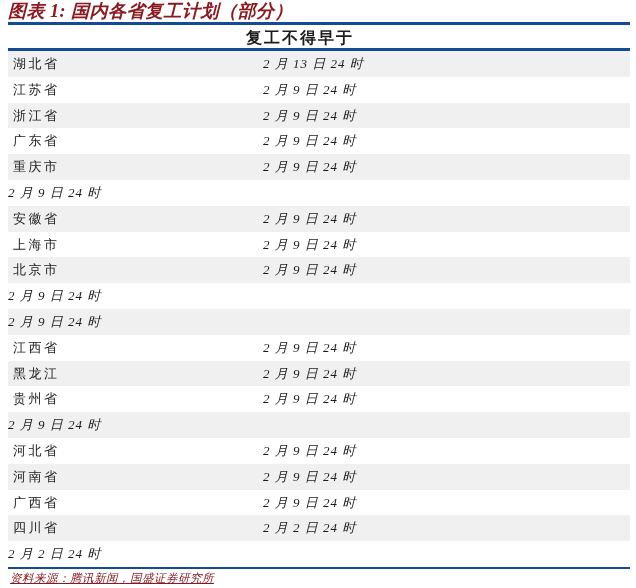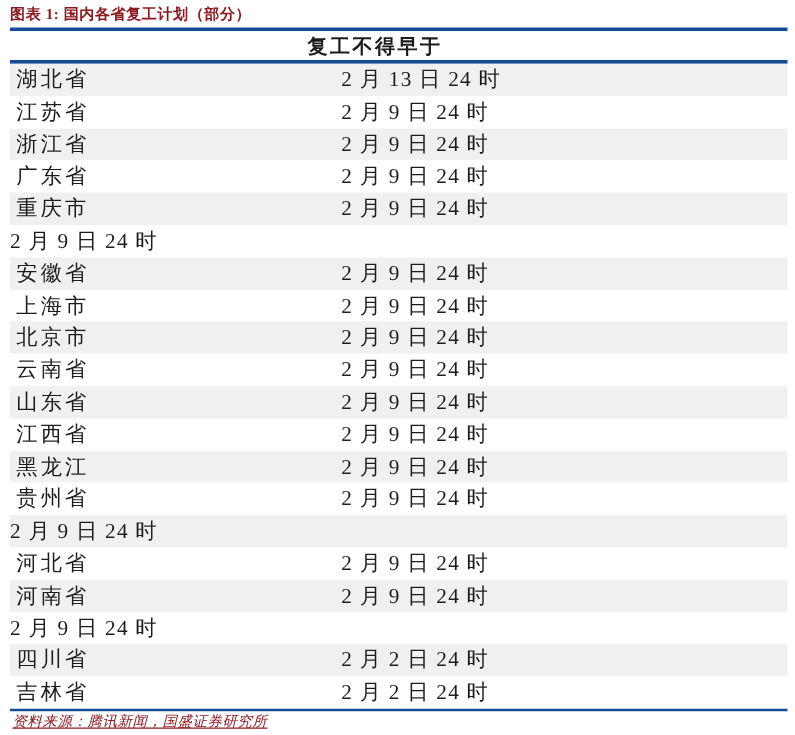--- a/index.html
+++ b/index.html
@@ -11,22 +11,22 @@
   *{box-sizing:content-box;}
   html,body{margin:0;padding:0;background:#ffffff;}
   body{
     width:636px;height:588px;overflow:hidden;
     font-family:"Liberation Serif","DejaVu Serif",serif;
     color:var(--text);
   }
   .page{position:relative;width:636px;height:588px;background:#fff;}
   .fig-title{
     margin:4px 0 0 8px;
-    font-size:12px;line-height:14px;
-    font-weight:bold;
+    font-size:18px;line-height:14px;
+    font-weight:bold;font-style:italic;
     color:var(--red);
     letter-spacing:0.5px;
     white-space:nowrap;
   }
   .twrap{margin-left:8px;width:622px;}
   .rule{background:var(--navy);width:622px;}
   .rule-top{height:3.5px;margin-top:3.5px;}
   .rule-mid{height:3px;}
   .rule-bot{height:2px;margin-top:0.5px;}
   .thead{
@@ -35,32 +35,31 @@
     font-weight:bold;font-size:16px;
     letter-spacing:2px;
     padding-right:38px;width:584px;
     background:#fff;
     white-space:nowrap;
   }
   .tbody{width:622px;}
   .trow{
     display:flex;
     height:25.8px;line-height:25.8px;
-    font-size:17px;
+    font-size:13px;
     background:#fff;
     white-space:nowrap;
-    gap:10px;
   }
   .trow.alt{background:var(--row-gray);}
   .region{
     width:250px;padding-left:5px;
     letter-spacing:2.5px;
     overflow:hidden;
   }
-  .date{letter-spacing:1px;}
+  .date{letter-spacing:1px;font-style:italic;}
   .source{
     margin:3px 0 0 10px;
     font-size:11.5px;line-height:13px;
     font-style:italic;
     color:var(--red);
     letter-spacing:0.5px;
     white-space:nowrap;
     text-decoration:underline;
   }
 </style>
@@ -118,26 +117,24 @@
     <span class="region">上海市</span>
     <span class="date">2 月 9 日 24 时</span>
   </div>
 
   <div class="trow alt">
     <span class="region">北京市</span>
     <span class="date">2 月 9 日 24 时</span>
   </div>
 
   <div class="trow">
-    <span class="region">云南省</span>
     <span class="date">2 月 9 日 24 时</span>
   </div>
 
   <div class="trow alt">
-    <span class="region">山东省</span>
     <span class="date">2 月 9 日 24 时</span>
   </div>
 
   <div class="trow">
     <span class="region">江西省</span>
     <span class="date">2 月 9 日 24 时</span>
   </div>
 
   <div class="trow alt">
     <span class="region">黑龙江</span>
@@ -157,30 +154,30 @@
     <span class="region">河北省</span>
     <span class="date">2 月 9 日 24 时</span>
   </div>
 
   <div class="trow alt">
     <span class="region">河南省</span>
     <span class="date">2 月 9 日 24 时</span>
   </div>
 
   <div class="trow">
+    <span class="region">广西省</span>
     <span class="date">2 月 9 日 24 时</span>
   </div>
 
   <div class="trow alt">
     <span class="region">四川省</span>
     <span class="date">2 月 2 日 24 时</span>
   </div>
 
   <div class="trow">
-    <span class="region">吉林省</span>
     <span class="date">2 月 2 日 24 时</span>
   </div>
 </div>
 
     <div class="rule rule-bot"></div>
 
   </div>
 
   <div class="source">资料来源：腾讯新闻，国盛证券研究所</div>
 

